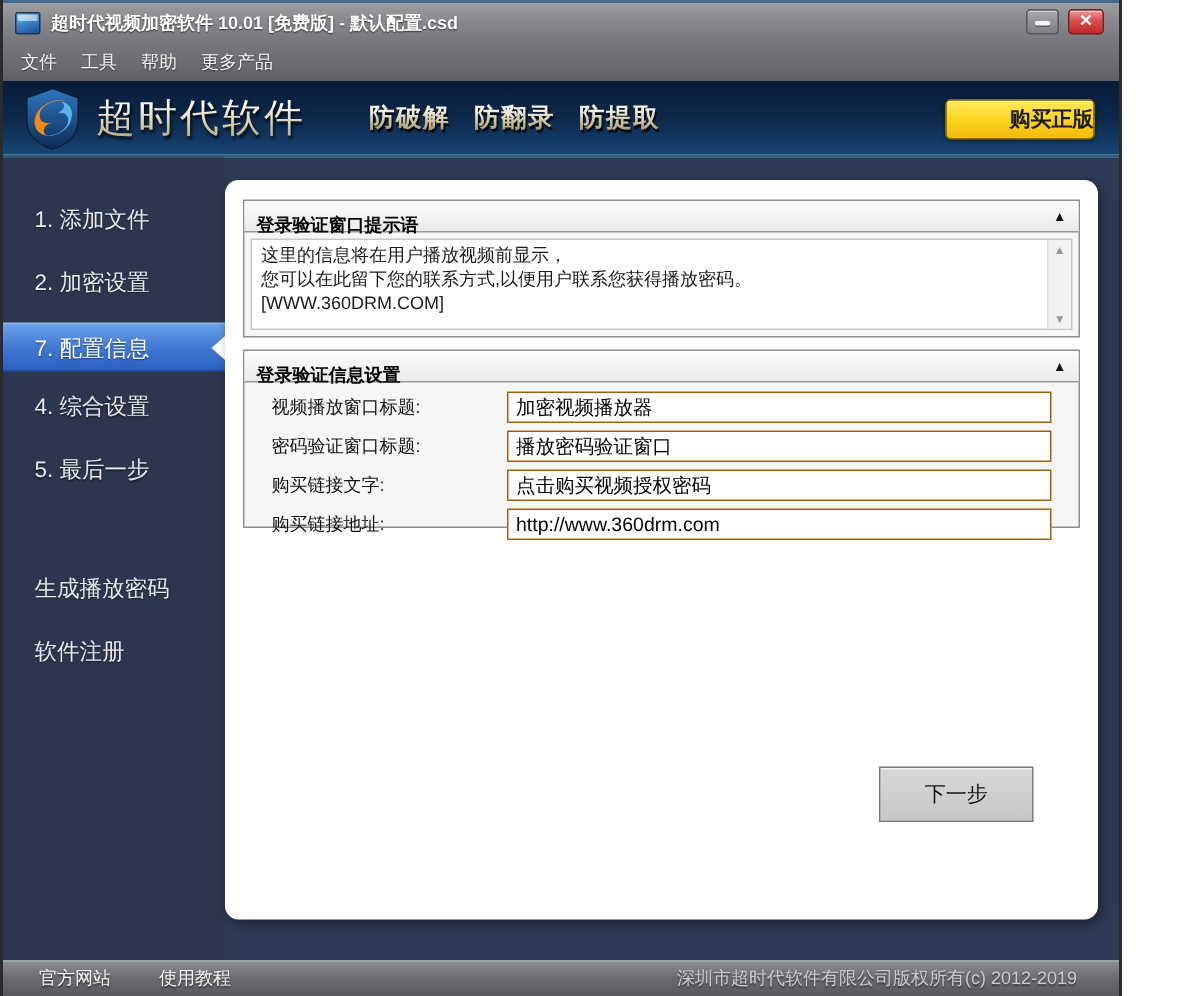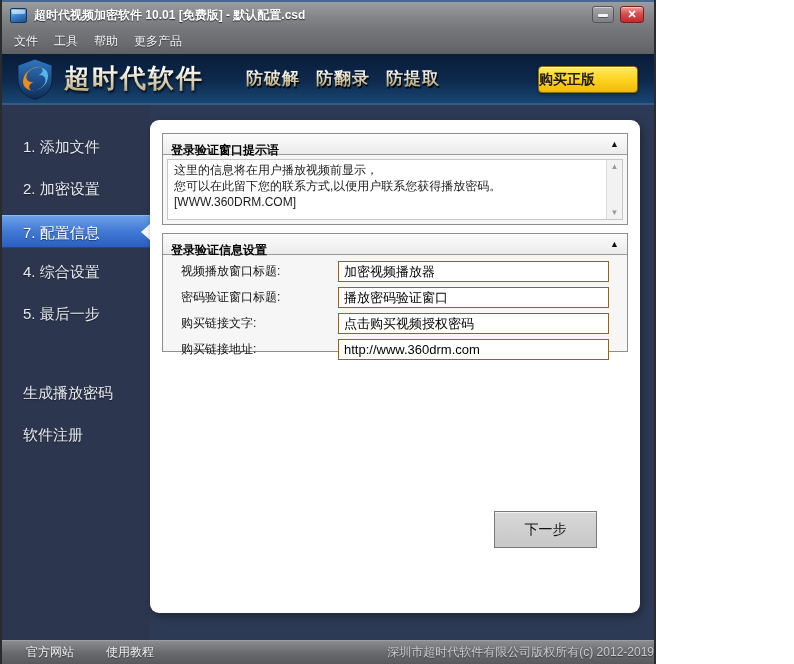--- a/index.html
+++ b/index.html
@@ -1,19 +1,19 @@
 <!DOCTYPE html>
 <html><head>
 <meta charset="utf-8">
 <style>
   * { margin:0; padding:0; box-sizing:border-box; }
   html,body { width:794px; height:664px; }
   body { font-family:"Liberation Sans", sans-serif; overflow:hidden; }
 
-  .window { width:656px; height:664px; display:flex; flex-direction:column;
+  .window { width:748px; height:664px; display:flex; flex-direction:column;
             background:#86efac; border-left:2px solid #2a2b2e; border-right:2px solid #2a2b2e; }
 
   
   .titlebar { height:28px; flex:0 0 28px; display:flex; align-items:center;
               background:linear-gradient(180deg,#9b9da1 0%, #85868a 55%, #77787c 100%);
               border-top:2px solid #46678f; position:relative; padding-left:8px; }
   .app-icon { width:17px; height:15px; border-radius:2px; margin-right:7px;
               background:linear-gradient(160deg,#8fd0f2 0%, #3e86cf 45%, #1c4f92 100%);
               border:1px solid #17365e; position:relative; }
   .app-icon::after { content:""; position:absolute; left:1px; top:1px; right:1px; height:4px;
@@ -36,33 +36,33 @@
   .menubar { height:26px; flex:0 0 26px; display:flex; align-items:center; padding-left:4px;
              background:linear-gradient(180deg,#77787c 0%, #68696d 70%, #5e5f63 100%); }
   .menu-item { font-size:12px; color:#f5f5f5; padding:0 8px; cursor:default;
                text-shadow:0 1px 1px rgba(0,0,0,.5); }
 
   
   .banner { height:51px; flex:0 0 51px; position:relative; display:flex; align-items:center;
             background:linear-gradient(180deg,#081c38 0%, #0e2a4e 55%, #174673 100%);
             border-bottom:2px solid #355a84; padding-left:14px; }
   .logo-shield { width:38px; height:42px; margin-right:10px; }
-  .brand { font-size:26px; font-weight:bold; letter-spacing:2px;
+  .brand { font-size:26px; font-weight:normal; letter-spacing:2px;
            background:linear-gradient(180deg,#ffffff 20%, #d8cfae 60%, #a99b72 100%);
            -webkit-background-clip:text; background-clip:text; color:transparent;
            filter:drop-shadow(1px 2px 1px rgba(0,0,0,.8)); }
   .badges { display:flex; gap:16px; margin-left:42px; }
   .badge { font-size:17px; font-weight:bold; letter-spacing:1px;
            background:linear-gradient(180deg,#f8f6ee 25%, #c8bd97 65%, #958a64 100%);
            -webkit-background-clip:text; background-clip:text; color:transparent;
            filter:drop-shadow(1px 2px 0 rgba(0,0,0,.85)); }
   .buy-btn { position:absolute; right:16px; top:12px; width:100px; height:27px;
              background:linear-gradient(180deg,#ffe95e 0%, #fcd21d 55%, #f0b90c 100%);
              border:1px solid #8a6b00; border-radius:4px;
-             font-size:14px; font-weight:bold; color:#1c1c1c; text-align:left; line-height:25px;
+             font-size:14px; font-weight:bold; color:#1c1c1c; text-align:right; line-height:25px;
              box-shadow:0 1px 3px rgba(0,0,0,.5), inset 0 1px 0 rgba(255,255,255,.6); cursor:pointer; }
 
   
   .main { flex:1 1 auto; position:relative; background:#2d3a55;padding-left:36px; }
   .sidebar { position:absolute; left:0; top:0; bottom:0; width:148px; background:#2c374f; }
   .side-item { position:absolute; left:0; width:148px; height:30px; line-height:30px;
                padding-left:21px; font-size:15px; color:#e9eaee; cursor:pointer;
                text-shadow:0 1px 1px rgba(0,0,0,.5); }
   .side-item.active { height:33px; line-height:33px;
                background:linear-gradient(180deg,#6ba1e9 0%, #4179d4 50%, #2c5fc0 100%);
@@ -101,21 +101,21 @@
               background:linear-gradient(180deg,#d8d8d8,#c7c7c7);
               border:1px solid #7a7a7a; font-size:14px; color:#111; text-align:center;
               line-height:35px; cursor:pointer; box-shadow:inset 0 1px 0 rgba(255,255,255,.7); }
 
   
   .footer { height:24px; flex:0 0 24px; display:flex; align-items:center;
             background:linear-gradient(180deg,#8b8c8f 0%, #6a6b6e 50%, #58595c 100%);
             border-top:1px solid #9d9ea1; font-size:12px; }
   .footer-link { color:#f4f4f4; margin-left:24px; cursor:pointer; text-shadow:0 1px 1px rgba(0,0,0,.5); }
   .footer-link + .footer-link { margin-left:32px; }
-  .copyright { margin-left:auto; color:#c9cace; text-shadow:0 1px 1px rgba(0,0,0,.4); }
+  .copyright { margin-left:auto; margin-right:28px; color:#c9cace; text-shadow:0 1px 1px rgba(0,0,0,.4); }
 </style>
 </head>
 <body>
 
 <div class="window">
 
   <div class="titlebar">
     <div class="app-icon"></div>
     <div class="title-text">超时代视频加密软件 10.01 [免费版] - 默认配置.csd</div>
     <div class="win-controls">

